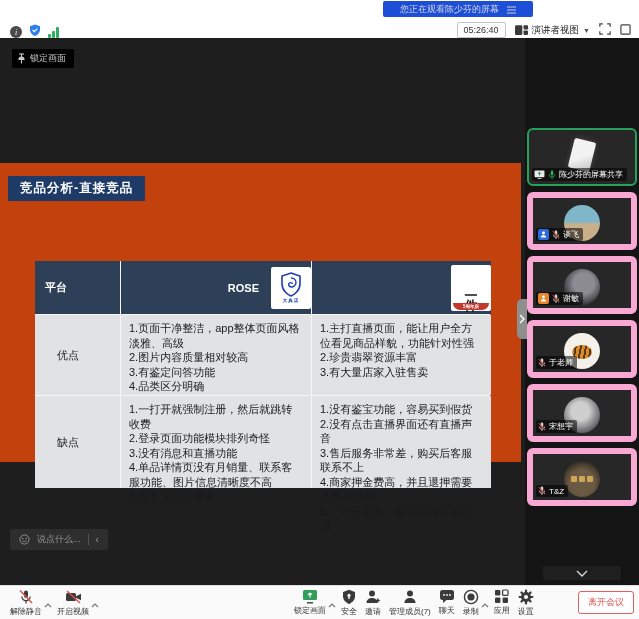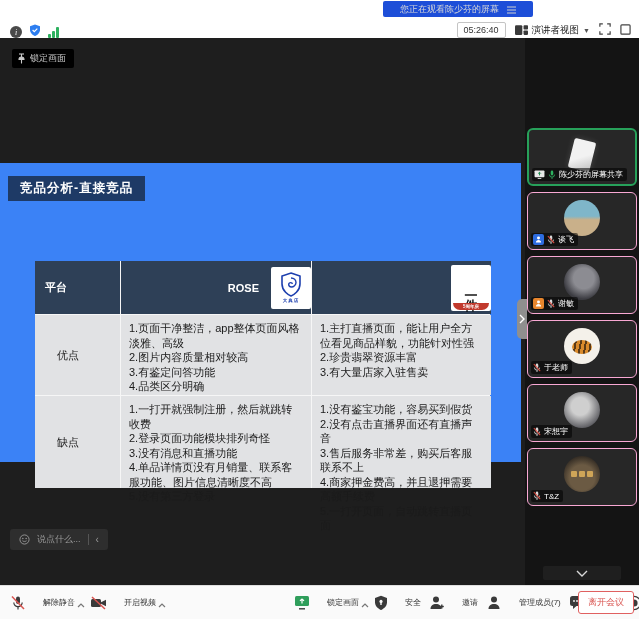--- a/index.html
+++ b/index.html
@@ -22,21 +22,21 @@
   .time-pill { border:1px solid #c4c4c4; border-radius:2px; padding:2px 6px; font-size:9px; color:#333; background:#fff; }
   .view-mode { display:flex; align-items:center; gap:4px; font-size:9.5px; color:#222; cursor:pointer; }
   .caret-down { font-size:7px; color:#555; }
 
   
   .main { position:absolute; left:0; top:38px; width:525px; height:547px; background:#1e1e1e; }
   .pin-btn { position:absolute; left:12px; top:11px; background:#000000; border-radius:2px; color:#c9c9c9;
              font-size:9px; padding:3px 8px 3px 5px; display:flex; align-items:center; gap:4px; }
 
   
-  .slide { position:absolute; left:0; top:125px; width:521px; height:299px; background:#3b82f6; }
+  .slide { position:absolute; left:0; top:125px; width:521px; height:299px; background:#c2410c; }
   .slide-title { position:absolute; left:8px; top:13px; background:#1e3a66; color:#fff; font-weight:bold;
                  font-size:12.5px; padding:4px 12px; letter-spacing:1px; }
   .cmp-table { position:absolute; left:35px; top:52px; width:455px; display:grid;
                grid-template-columns:85px 190px 179px; grid-template-rows:53px 80px 92px; gap:1px; background:#f6f6f6;margin-top:46px; }
   .hcell { background:#2e4057; color:#fff; display:flex; align-items:center; font-size:11px; font-weight:bold; }
   .hcell.first { padding-left:10px; }
   .hcell.center { justify-content:flex-end; gap:12px; }
   .bcell { background:#e1e2e4; color:#1b1b1b; font-size:11px; line-height:1.32; padding:6px 8px; white-space:pre-line; }
   .lcell { background:#e1e2e4; color:#1b1b1b; font-size:11px; display:flex; align-items:center; padding-left:22px; }
   .logo-card { background:#fff; border-radius:2px; display:flex; flex-direction:column; align-items:center;
@@ -51,21 +51,21 @@
 
   
   .chat-pill { position:absolute; left:10px; top:491px; background:#2e2e2e; border-radius:3px; height:21px;
                display:flex; align-items:center; gap:7px; padding:0 9px; }
   .chat-text { color:#9a9a9a; font-size:9px; }
   .chat-div { width:1px; height:11px; background:#555; }
   .chat-arrow { color:#9a9a9a; font-size:10px; }
 
   
   .sidebar { position:absolute; left:525px; top:38px; width:114px; height:547px; background:#141414; }
-  .tile { position:absolute; left:2px; width:110px; height:58px; background:#272727; border:1px solid #f9a8d4;
+  .tile { position:absolute; left:2px; width:110px; height:58px; background:#272727; border:6px solid #f9a8d4;
           border-radius:6px; overflow:hidden; }
   .tile.active { border:2px solid #27a15a; }
   .avatar { position:absolute; left:50%; top:7px; transform:translateX(-50%); width:36px; height:36px; border-radius:50%; }
   .av-beach { background:linear-gradient(180deg,#7fb6c9 45%,#c9b08a 55%); }
   .av-person { background:radial-gradient(circle at 55% 40%, #8c8c92 0 35%, #3c3c42 70%); }
   .av-tiger { background:#f4f1ea; }
   .av-tiger::after { content:""; position:absolute; left:8px; top:12px; width:20px; height:14px; border-radius:50%;
                      background:repeating-linear-gradient(100deg,#d98a2b 0 3px,#5a3a16 3px 5px); }
   .av-gray { background:radial-gradient(circle at 45% 40%, #cfcfcf 0 30%, #5b5b60 75%); }
   .av-tz { background:radial-gradient(circle at 50% 60%, #6b5a43 0 45%, #2c2620 80%); display:flex;
@@ -80,21 +80,21 @@
   .badge.blue { background:#2d6cdf; }
   .badge.orange { background:#e8862d; }
   .collapse-tab { position:absolute; left:517px; top:299px; width:10px; height:40px; background:#8f8f8f;
                   border-radius:5px 0 0 5px; display:flex; align-items:center; justify-content:center; z-index:5; }
   .scroll-down { position:absolute; left:50%; transform:translateX(-50%); bottom:5px; width:78px; height:14px;
                  background:#1f1f1f; border-radius:2px; display:flex; align-items:center; justify-content:center; }
 
   
   .toolbar { position:absolute; left:0; bottom:0; width:639px; height:34px; background:#fafafa;
              border-top:1px solid #e0e0e0; display:flex; align-items:center; }
-  .tb-btn { display:flex; flex-direction:row; align-items:center; justify-content:center; gap:17px;
+  .tb-btn { display:flex; flex-direction:column; align-items:center; justify-content:center; gap:1px;
             padding:0 4px; cursor:pointer; }
   .tb-label { font-size:8px; color:#333; white-space:nowrap; }
   .tb-chev { padding:0 1px; margin-left:-3px; align-self:center; cursor:pointer; }
   .tb-left { display:flex; align-items:center; margin-left:6px; }
   .tb-center { display:flex; align-items:center; position:absolute; left:290px; }
   .leave-btn { position:absolute; right:5px; top:5px; border:1px solid #e06060; color:#d9534f; background:#fff;
                font-size:9px; padding:4px 9px; border-radius:3px; cursor:pointer; white-space:nowrap; }
 </style>
 </head>
 <body>

